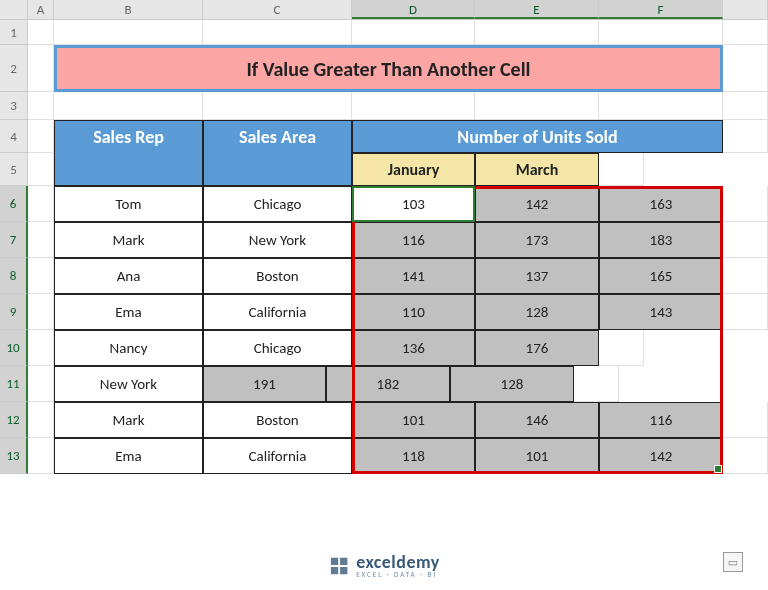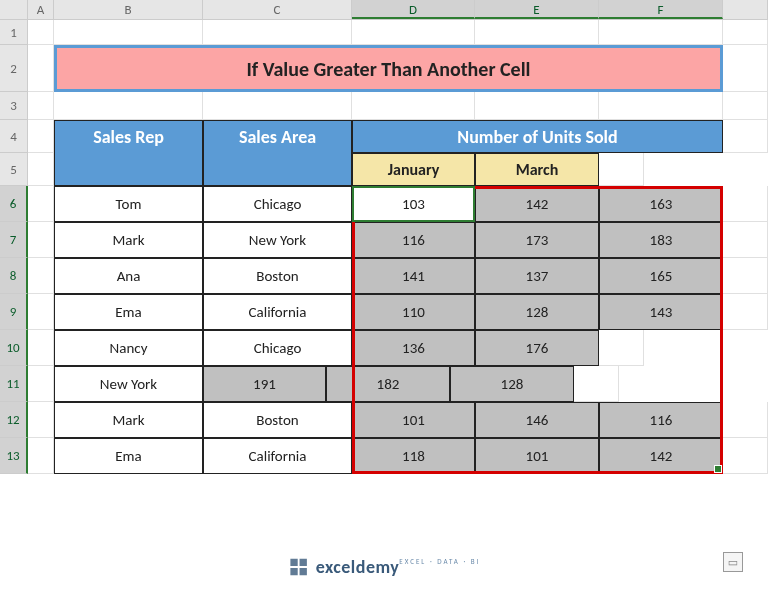--- a/index.html
+++ b/index.html
@@ -148,21 +148,21 @@
   bottom: 12px;
   left: 50%;
   transform: translateX(-50%);
   display: flex;
   align-items: center;
   gap: 6px;
   color: #3a5a7a;
   font-size: 14px;
 }
 .logo svg { display: block; }
-.logo-text { display: flex; flex-direction: row; line-height: 1; }
+.logo-text { display: flex; flex-direction: column; line-height: 1; }
 .logo-text .main { font-size: 18px; font-weight: bold; color: #3a5a7a; letter-spacing: 0.5px; }
 .logo-text .sub { font-size: 7px; letter-spacing: 2px; color: #6a8aaa; }
 .footer-icon {
   position: absolute;
   right: 25px;
   bottom: 18px;
   width: 20px;
   height: 20px;
   border: 1px solid #999;
   display: flex;

